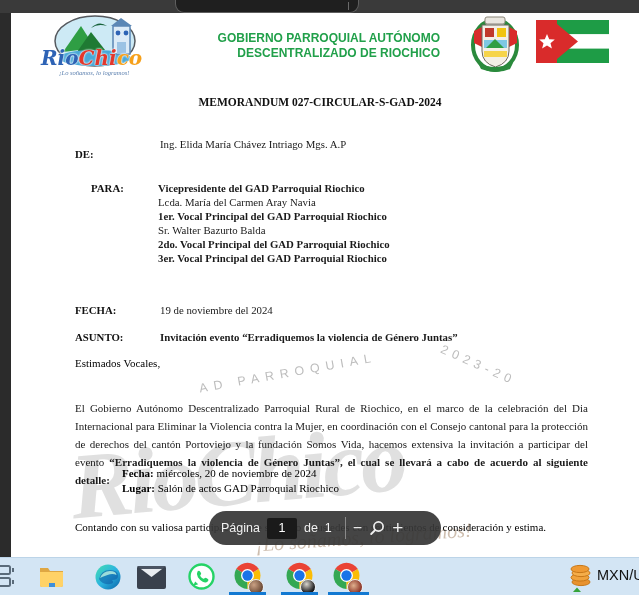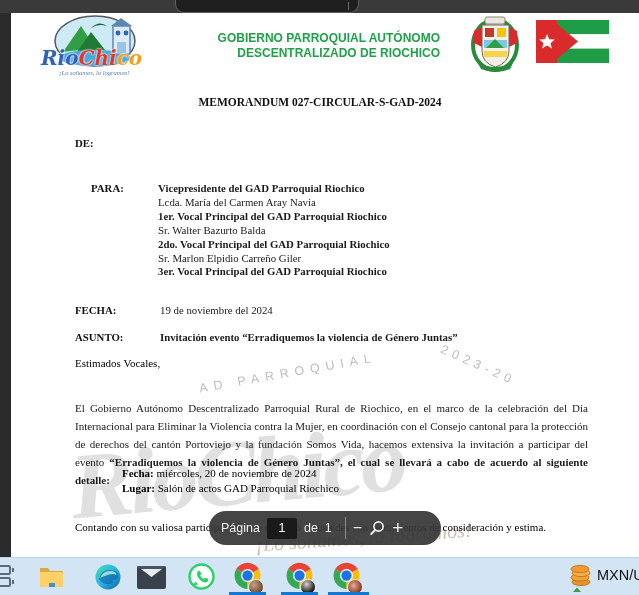--- a/index.html
+++ b/index.html
@@ -137,32 +137,32 @@
     <rect x="0" y="14.3" width="73" height="14.3" fill="#ffffff"></rect>
     <rect x="0" y="28.6" width="73" height="14.4" fill="#1e9c46"></rect>
     <rect x="0" y="0" width="21" height="43" fill="#d92b2b"></rect>
     <polygon points="21,4 42,21.5 21,39" fill="#d92b2b"></polygon>
     <polygon points="11,14 13.2,19.2 18.8,19.6 14.5,23.2 15.9,28.6 11,25.6 6.1,28.6 7.5,23.2 3.2,19.6 8.8,19.2" fill="#ffffff"></polygon>
   </svg>
 </div>
 
 <div class="abs memo-title">MEMORANDUM 027-CIRCULAR-S-GAD-2024</div>
 
-<div class="abs lbl" style="left:75px;top:137px">DE:</div>
+<div class="abs lbl" style="left:75px;top:148px">DE:</div>
 <div class="abs val lines de-lines">
+  <span>Ing. Elida María Chávez Intriago Mgs. A.P</span>
 </div>
 
 <div class="abs lbl" style="left:91px;top:182px">PARA:</div>
 <div class="abs val lines para-lines">
   <span class="b">Vicepresidente del GAD Parroquial Riochico</span>
   <span>Lcda. María del Carmen Aray Navia</span>
   <span class="b">1er. Vocal Principal del GAD Parroquial Riochico</span>
   <span>Sr. Walter Bazurto Balda</span>
   <span class="b">2do. Vocal Principal del GAD Parroquial Riochico</span>
-  <span>Sr. Marlon Elpidio Carreño Giler</span>
   <span class="b">3er. Vocal Principal del GAD Parroquial Riochico</span>
 </div>
 
 <div class="abs lbl" style="left:75px;top:304px">FECHA:</div>
 <div class="abs val" style="left:160px;top:304px">19 de noviembre del 2024</div>
 
 <div class="abs lbl" style="left:75px;top:331px">ASUNTO:</div>
 <div class="abs val b" style="left:160px;top:331px">Invitación evento “Erradiquemos la violencia de Género Juntas”</div>
 
 <div class="abs salutation">Estimados Vocales,</div>

